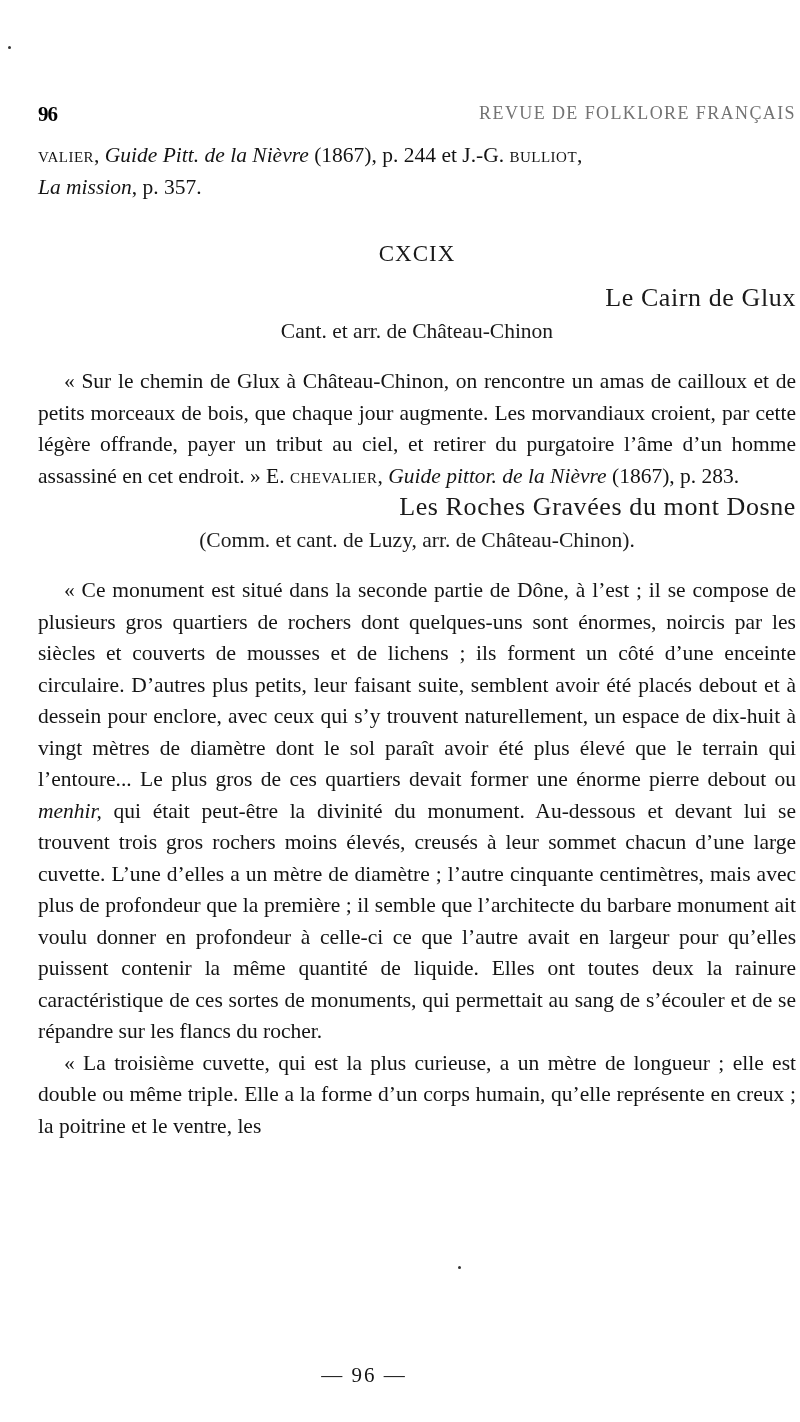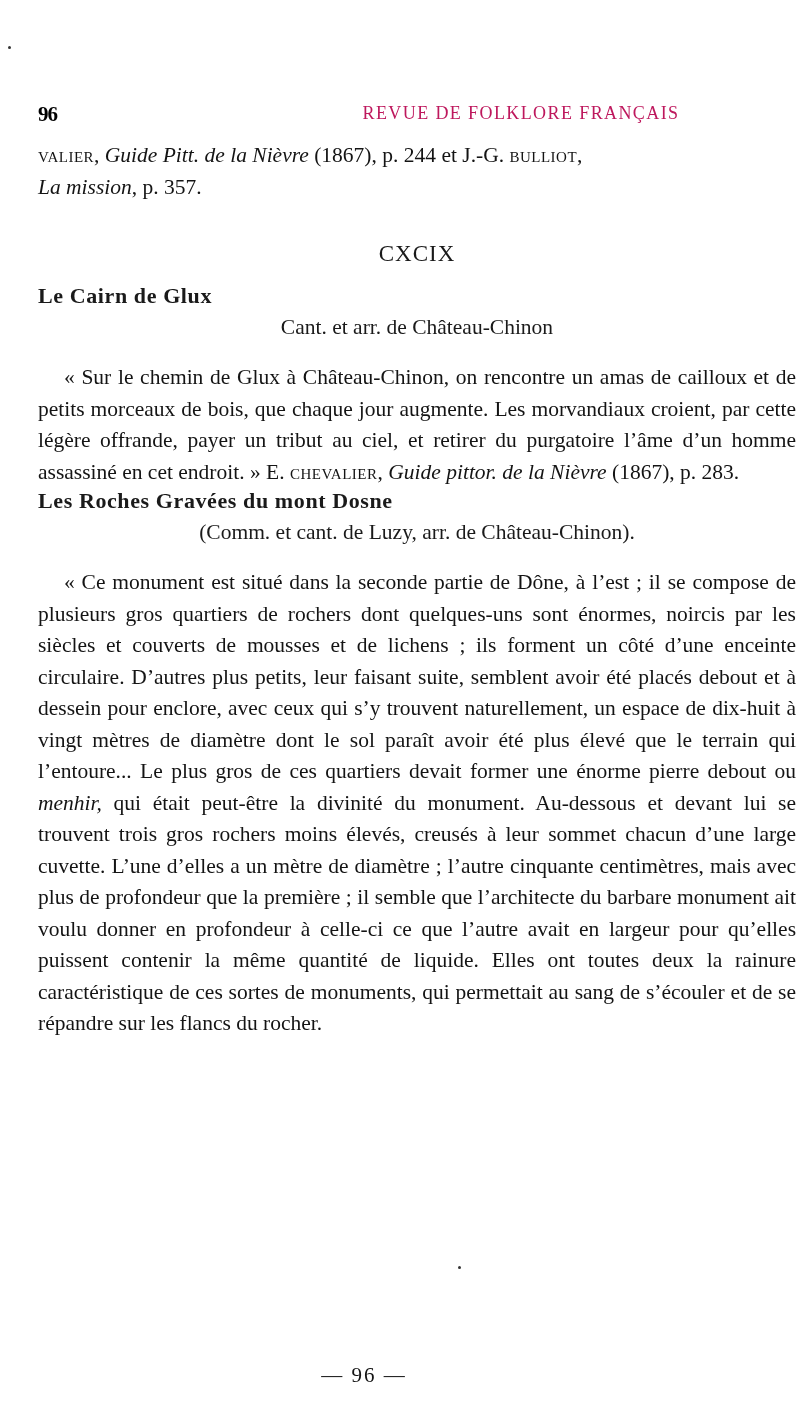--- a/index.html
+++ b/index.html
@@ -40,27 +40,27 @@
     font-family: "Liberation Serif", serif;
     font-size: 21px;
     font-weight: bold;
     color: #000000;
     letter-spacing: -1px;
     position: relative;
     top: 2px;
   }
   .running-head {
     flex: 1;
-    text-align: center;
+    text-align: right;
     padding-left: 168px;
     font-size: 18px;
     letter-spacing: 1.4px;
     font-variant: small-caps;
     text-transform: uppercase;
-    color: #be185d;
+    color: #737373;
   }
 
   p {
     margin: 0;
     font-size: 21.5px;
     line-height: 31.5px;
     text-align: justify;
     text-justify: inter-word;
     color: #141414;
   }
@@ -74,23 +74,23 @@
   }
   em, .ital { }
 
   .num-head {
     text-align: center;
     font-size: 23px;
     letter-spacing: 1px;
     margin: 38px 0 16px 0;
   }
   .sec-title {
-    text-align: left;
-    font-size: 22px;
-    font-weight: bold;
+    text-align: right;
+    font-size: 26px;
+    font-weight: normal;
     letter-spacing: 0.6px;
     margin: 0 0 6px 0;
   }
   .sec-sub {
     text-align: center;
     font-size: 21.5px;
     margin: 0 0 22px 0;
   }
 
   .folio-bottom {
@@ -131,17 +131,18 @@
     <div class="sec-title">Le Cairn de Glux</div>
     <div class="sec-sub">Cant. et arr. de Château-Chinon</div>
 
     <p class="indent"><span>« Sur le chemin de Glux à Château-Chinon, on rencontre un amas de cailloux et de petits morceaux de bois, que chaque jour augmente. Les morvandiaux croient, par cette légère offrande, payer un tribut au ciel, et retirer du purgatoire l’âme d’un homme assassiné en cet endroit. » E. </span><span class="smallcaps">CHEVALIER</span><span>, </span><em>Guide pittor. de la Nièvre</em><span> (1867), p. 283.</span></p>
 
     <div class="sec-title">Les Roches Gravées du mont Dosne</div>
     <div class="sec-sub">(Comm. et cant. de Luzy, arr. de Château-Chinon).</div>
 
     <p class="indent"><span>« Ce monument est situé dans la seconde partie de Dône, à l’est ; il se compose de plusieurs gros quartiers de rochers dont quelques-uns sont énormes, noircis par les siècles et couverts de mousses et de lichens ; ils forment un côté d’une enceinte circulaire. D’autres plus petits, leur faisant suite, semblent avoir été placés debout et à dessein pour enclore, avec ceux qui s’y trouvent naturellement, un espace de dix-huit à vingt mètres de diamètre dont le sol paraît avoir été plus élevé que le terrain qui l’entoure... Le plus gros de ces quartiers devait former une énorme pierre debout ou </span><em>menhir,</em><span> qui était peut-être la divinité du monument. Au-dessous et devant lui se trouvent trois gros rochers moins élevés, creusés à leur sommet chacun d’une large cuvette. L’une d’elles a un mètre de diamètre ; l’autre cinquante centimètres, mais avec plus de profondeur que la première ; il semble que l’architecte du barbare monument ait voulu donner en profondeur à celle-ci ce que l’autre avait en largeur pour qu’elles puissent contenir la même quantité de liquide. Elles ont toutes deux la rainure caractéristique de ces sortes de monuments, qui permettait au sang de s’écouler et de se répandre sur les flancs du rocher.</span></p>
 
+    <p class="indent">« La troisième cuvette, qui est la plus curieuse, a un mètre de longueur ; elle est double ou même triple. Elle a la forme d’un corps humain, qu’elle représente en creux ; la poitrine et le ventre, les</p>
 
   </div>
 
   <div class="folio-bottom">— 96 —</div>
 </div>
 
 </body></html>

